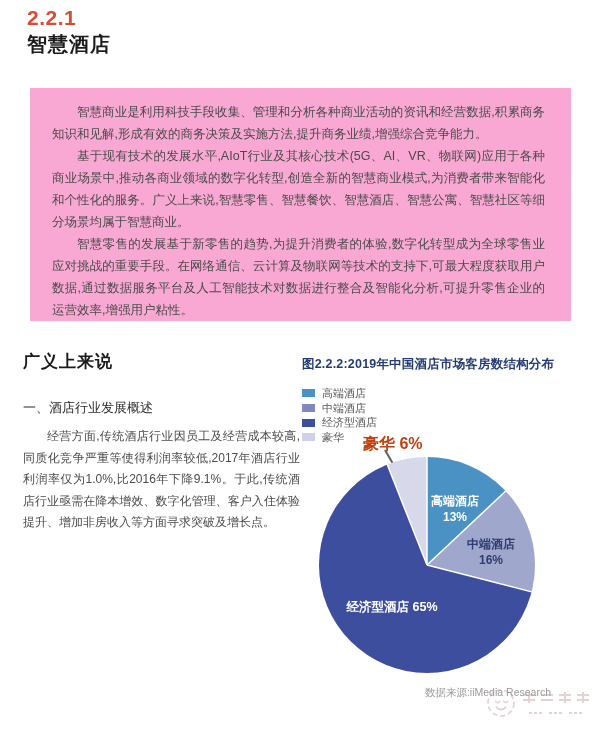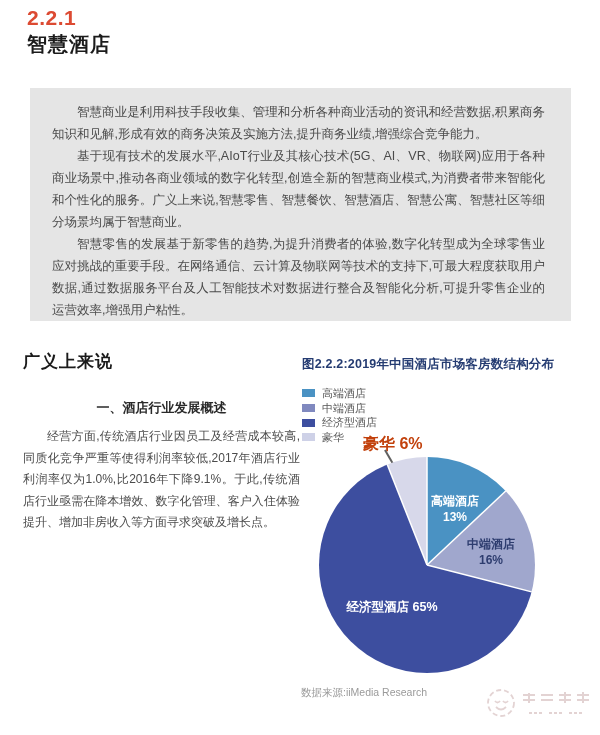--- a/index.html
+++ b/index.html
@@ -4,27 +4,27 @@
 <style>
   * { box-sizing: border-box; }
   html,body { margin:0; padding:0; background:#fff; }
   body { font-family:"Liberation Sans","DejaVu Sans",sans-serif; }
   .page { position:relative; width:600px; height:735px; background:#ffffff; overflow:hidden; }
 
   .sec-num   { position:absolute; left:27px; top:6px;  font-size:21px; font-weight:bold; color:#dc4a32; letter-spacing:0.5px; }
   .sec-title { position:absolute; left:27px; top:31px; font-size:20px; font-weight:bold; color:#1b1b1b; letter-spacing:1px; }
 
   .summary-box { position:absolute; left:30px; top:88px; width:541px; height:233px;
-                 background:#e5e5e5; padding:13px 26px 0 22px; overflow:hidden; }
+                 background:#f9a8d4; padding:13px 26px 0 22px; overflow:hidden; }
   .summary-box p { margin:0; text-indent:2em; font-size:12.5px; line-height:22px;
                    color:#4b4b4b; text-align:justify; }
 
   .hotel-col { position:absolute; left:23px; top:350px; width:277px; }
   .hotel-title { margin:0 0 26px 0; font-size:17px; font-weight:bold; color:#1b1b1b; letter-spacing:1px; }
-  .hotel-sub   { margin:0 0 9px 0;  font-size:13px; font-weight:bold; color:#2a2a2a;text-align:center; }
+  .hotel-sub   { margin:0 0 9px 0;  font-size:13px; font-weight:normal; color:#2a2a2a; }
   .hotel-col p.body { margin:0; text-indent:2em; font-size:12px; line-height:21.6px;
                       color:#4b4b4b; text-align:justify; }
 
   .chart-col { position:absolute; left:302px; top:356px; width:288px; }
   .chart-title { margin:0; font-size:12.5px; font-weight:bold; color:#253c72; letter-spacing:0.2px; }
 
   .legend { position:absolute; left:302px; top:386px; }
   .legend-row { display:flex; align-items:center; height:14.7px; }
   .legend-swatch { width:13px; height:8px; margin-right:7px; flex:0 0 auto; }
   .legend-label { font-size:11px; color:#555; }
@@ -36,21 +36,21 @@
                  font-weight:bold; white-space:nowrap; }
   .lab-gaoduan   { left:136px; top:52px;  font-size:12px;  color:#ffffff; line-height:16px; }
   .lab-zhongduan { left:172px; top:95px;  font-size:12px;  color:#2e3d6f; line-height:16px; }
   .lab-jingji    { left:73px;  top:150px; font-size:12.5px; color:#ffffff; }
 
   .lab-haohua { position:absolute; left:363px; top:434px; font-size:16px; font-weight:bold;
                 color:#c2410c; white-space:nowrap; }
   .leader-line { position:absolute; left:384px; top:450px; width:1.5px; height:16px;
                  background:#606060; transform:rotate(-30deg); transform-origin:top center; }
 
-  .source-line { position:absolute; left:301px; top:686px; width:250px; 
+  .source-line { position:absolute; left:301px; top:686px; width:250px; text-align:right;
                  font-size:10.5px; color:#9a9a9a; }
 
   .watermark { position:absolute; left:483px; top:683px; opacity:0.40; filter:blur(0.6px); }
 </style>
 </head>
 <body>
 
 <div class="page">
 
   <div class="sec-num">2.2.1</div>

